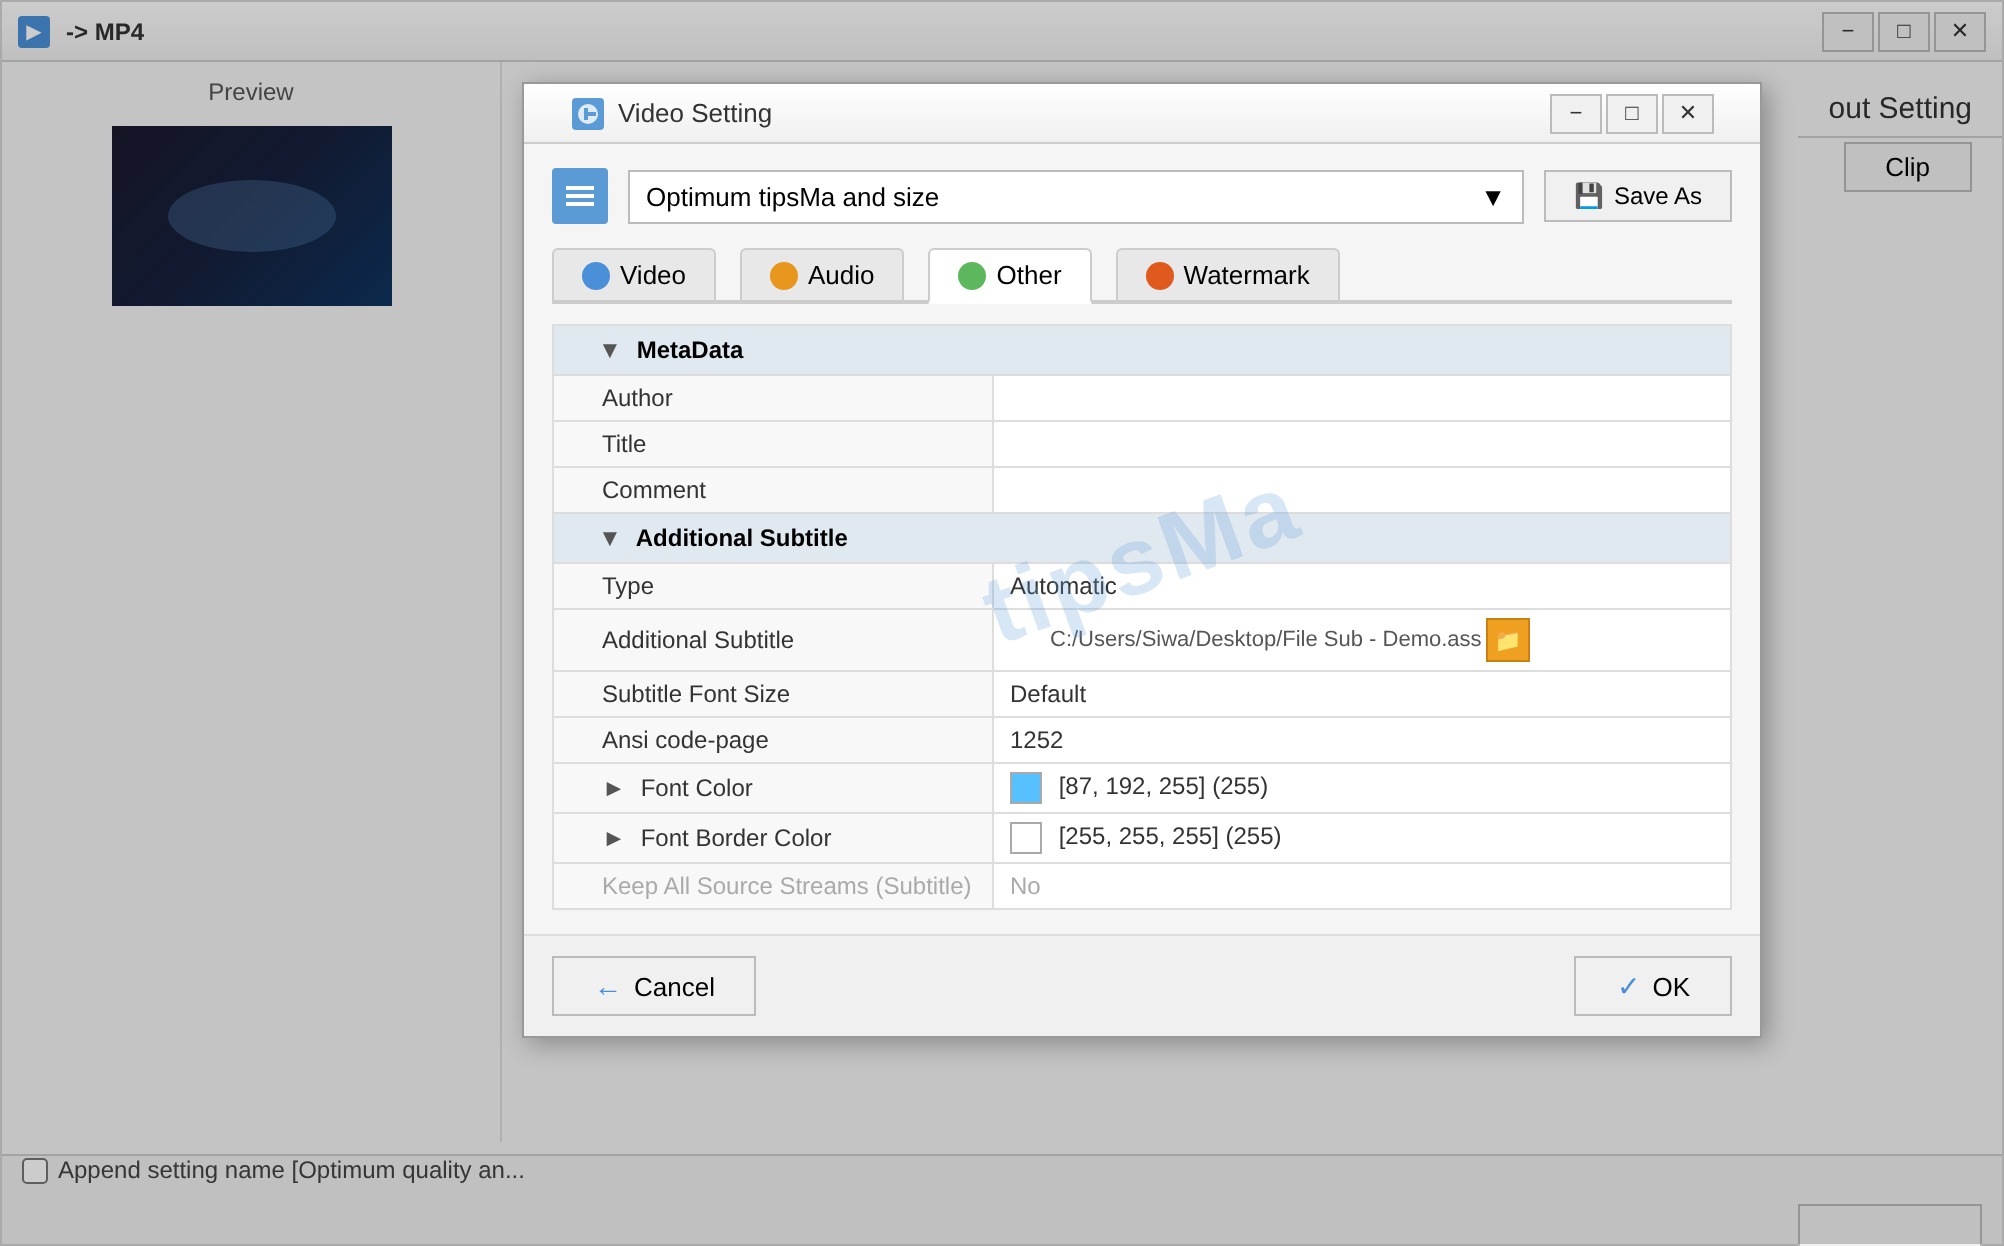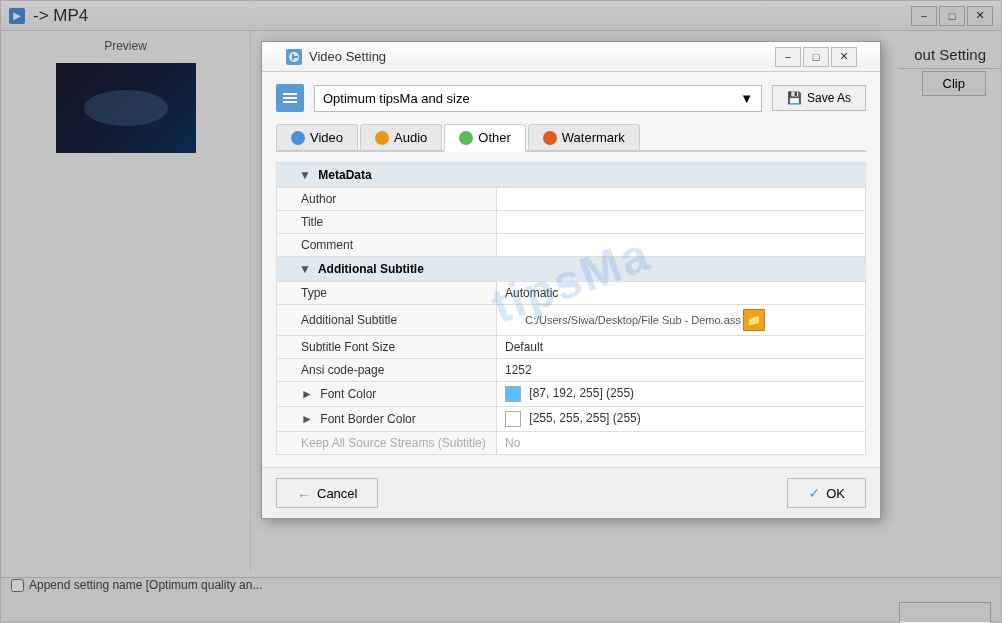--- a/index.html
+++ b/index.html
@@ -39,22 +39,23 @@
       border-radius: 2px;
       margin-right: 8px;
       display: flex;
       align-items: center;
       justify-content: center;
       color: white;
       font-size: 10px;
     }
     .title-bar-text {
       flex: 1;
-      font-size: 17px;
+      font-size: 12px;
       color: #333;
+      font-weight: bold;
     }
     .title-bar-controls {
       display: flex;
       gap: 2px;
     }
     .title-btn {
       width: 26px;
       height: 20px;
       background: #f0f0f0;
       border: 1px solid #bbb;
@@ -245,21 +246,21 @@
       font-size: 12px;
       display: flex;
       align-items: center;
       gap: 5px;
       white-space: nowrap;
     }
 
     
     .tab-bar {
       display: flex;
-      gap: 2px;
+      gap: 12px;
       margin-bottom: 10px;
       border-bottom: 2px solid #ccc;
     }
     .tab {
       padding: 5px 14px;
       cursor: pointer;
       border: 1px solid #ccc;
       border-bottom: none;
       background: #e8e8e8;
       font-size: 13px;

